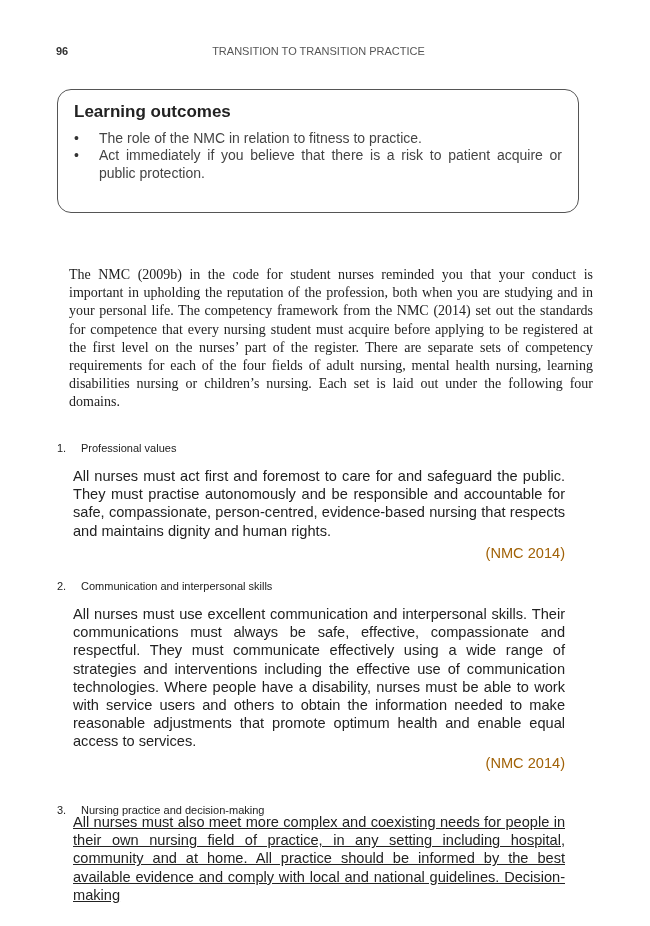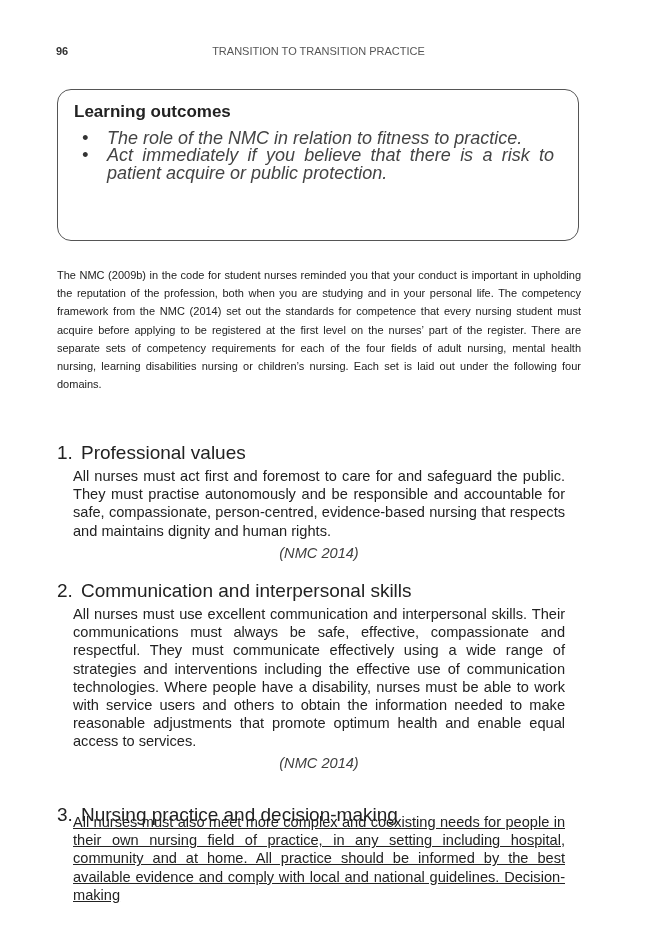--- a/index.html
+++ b/index.html
@@ -8,44 +8,44 @@
     font-family: "Liberation Sans", sans-serif; color: #222222;
   }
   .running-head {
     position: absolute; top: 45px; left: 0; width: 650px; height: 16px;
     font-size: 11px; color: #444;
   }
   .page-number { position: absolute; left: 56px; top: 0; font-weight: bold; color: #333; }
   .running-title { position: absolute; left: 0; width: 637px; text-align: center; top: 0; letter-spacing: 0; color: #555; }
 
   .outcomes-box {
-    position: absolute; left: 57px; top: 89px; width: 522px; height: 152px;
+    position: absolute; left: 57px; top: 89px; width: 522px; height: 124px;
     border: 1px solid #555; border-radius: 14px; box-sizing: border-box;
     padding: 12px 16px 0 16px;
   }
   .outcomes-title { font-size: 17px; font-weight: bold; color: #222; margin: 0 0 8px 0; }
-  .outcomes-list { list-style: none; margin: 8px; padding: 0; font-size: 18px; line-height: 17.3px; color: #444; font-style: italic; }
+  .outcomes-list { list-style: none; margin: 0; padding: 0; font-size: 14px; line-height: 17.3px; color: #444; }
   .outcomes-list li { position: relative; padding-left: 25px; text-align: justify; }
   .outcomes-list li::before { content: "•"; position: absolute; left: 0; top: 0; color: #333; }
 
   .body-para {
-    position: absolute; left: 57px; top: 266px; width: 524px;
-    font-size: 11px; line-height: 18.2px; text-align: justify; color: #222; margin: 0;
+    position: absolute; left: 69px; top: 266px; width: 524px;
+    font-size: 14px; line-height: 18.2px; text-align: justify; color: #222; margin: 0; font-family: Liberation Serif, serif;
   }
   .domain-heading {
-    position: absolute; left: 57px; font-size: 19px; color: #222; margin: 0;
+    position: absolute; left: 57px; font-size: 11px; color: #222; margin: 0;
   }
   .domain-heading .num { display: inline-block; width: 24px; }
   .domain-quote {
     position: absolute; left: 73px; width: 492px;
     font-size: 14.6px; line-height: 18.2px; text-align: justify; color: #222; margin: 0;
   }
   .citation {
-    position: absolute; left: 73px; width: 492px; text-align: center;
-    font-size: 14.6px; color: #404040; margin: 0; font-style: italic;
+    position: absolute; left: 73px; width: 492px; text-align: right;
+    font-size: 14.6px; color: #a16207; margin: 0;
   }
 </style>
 </head>
 <body>
 
 <div class="running-head">
   <span class="page-number">96</span>
   <span class="running-title">TRANSITION TO TRANSITION PRACTICE</span>
 </div>
 

